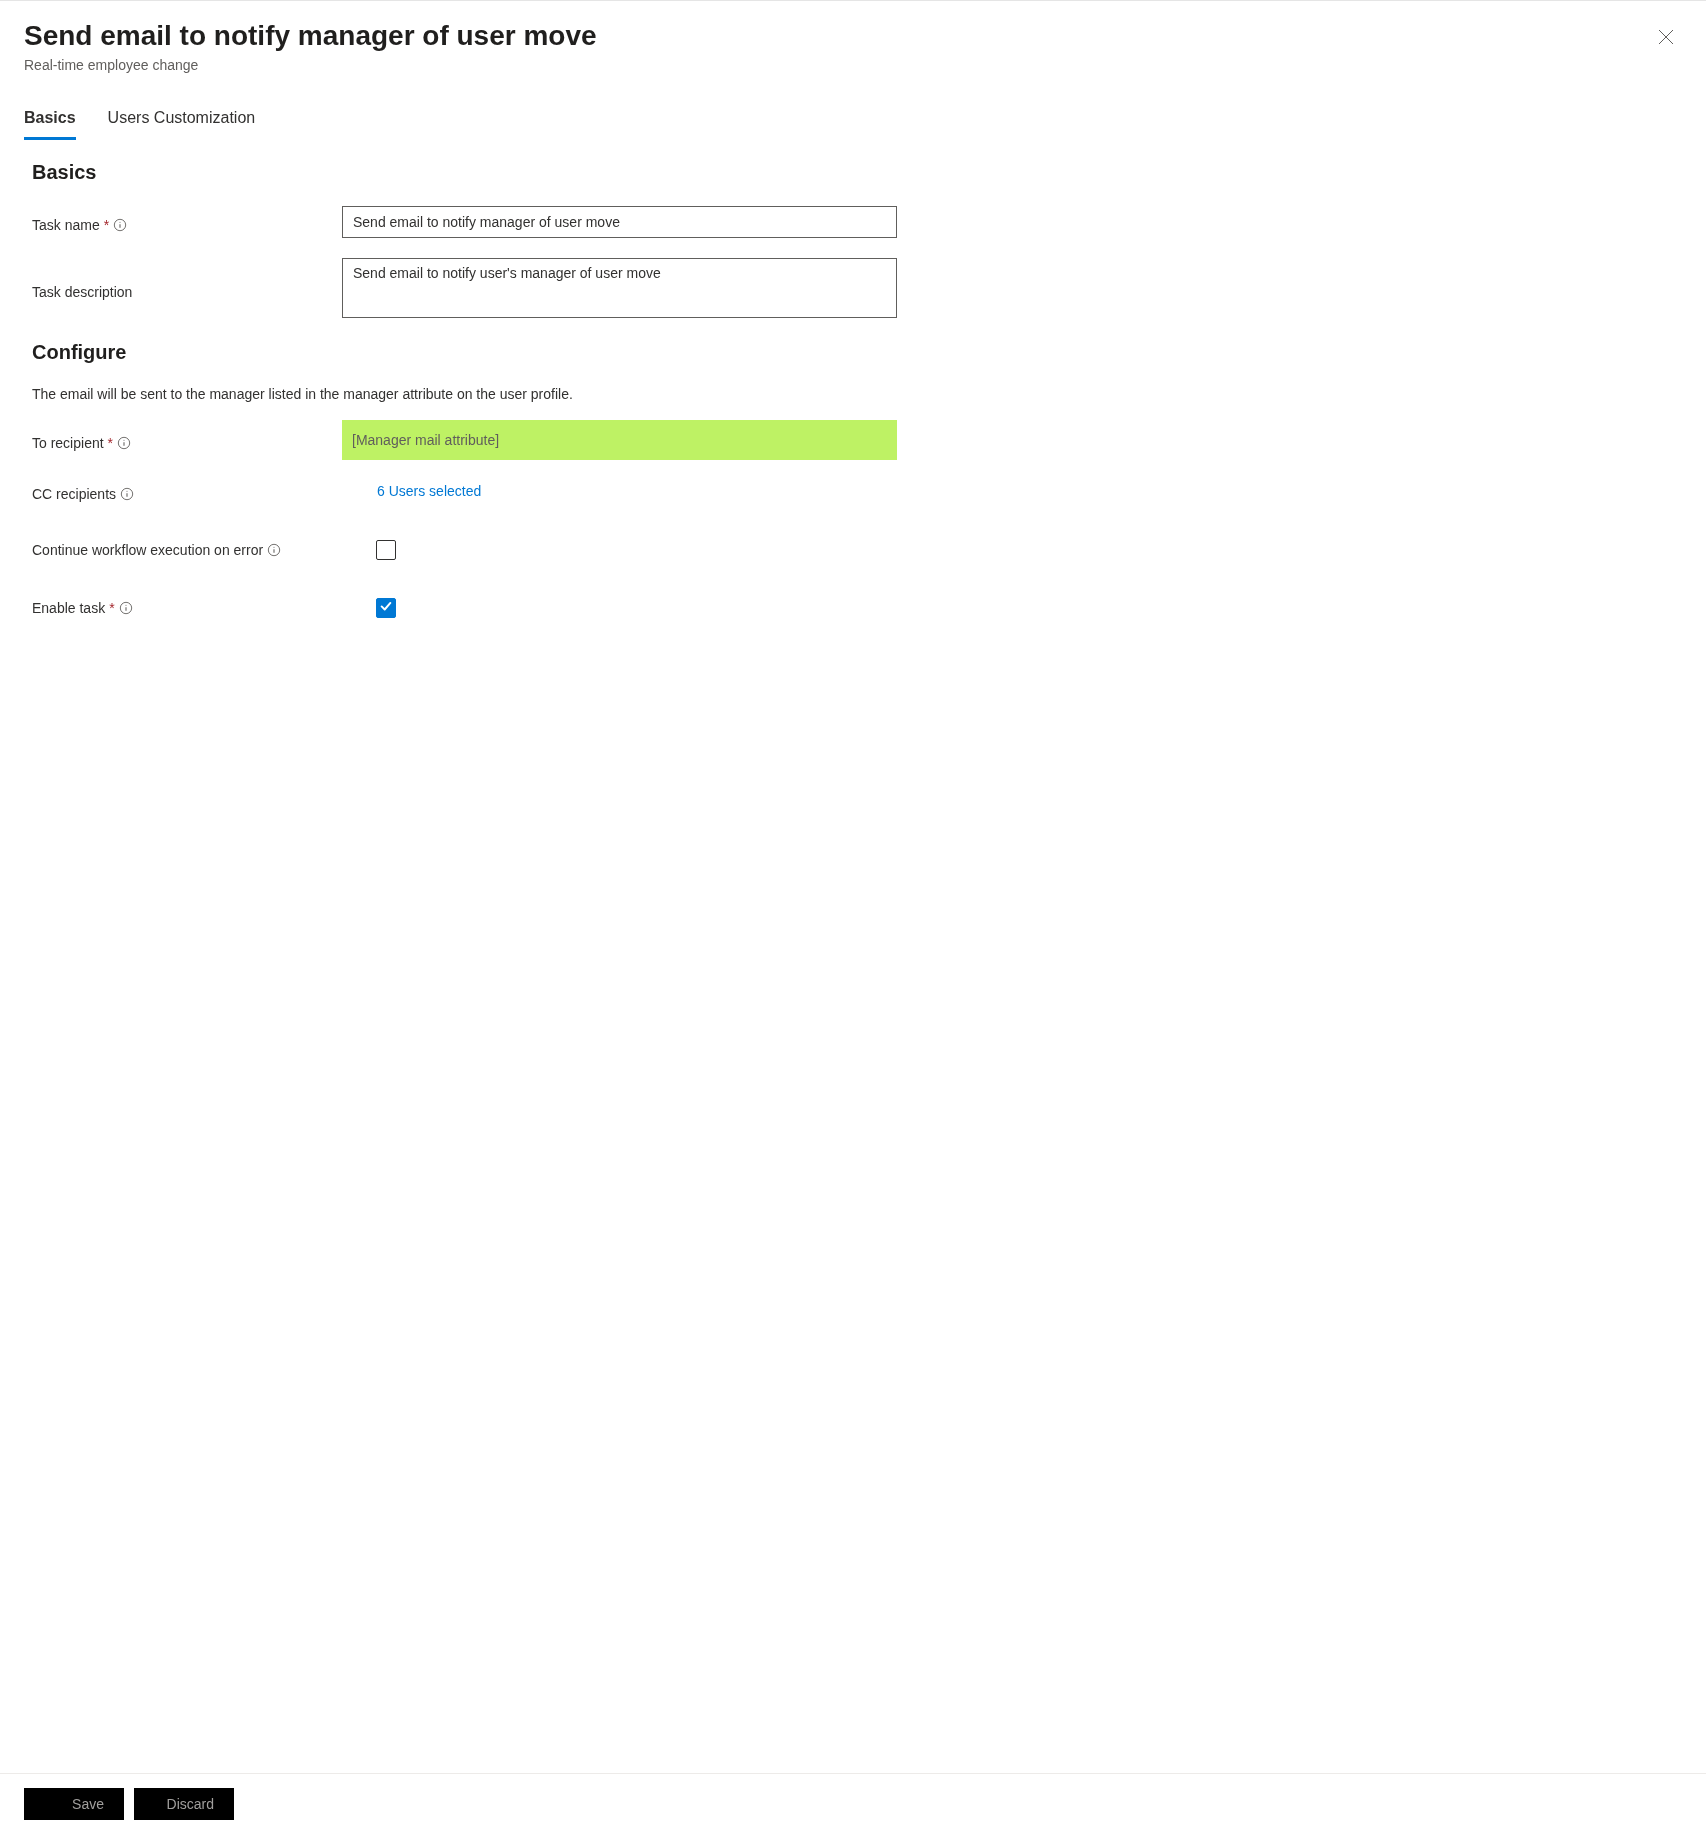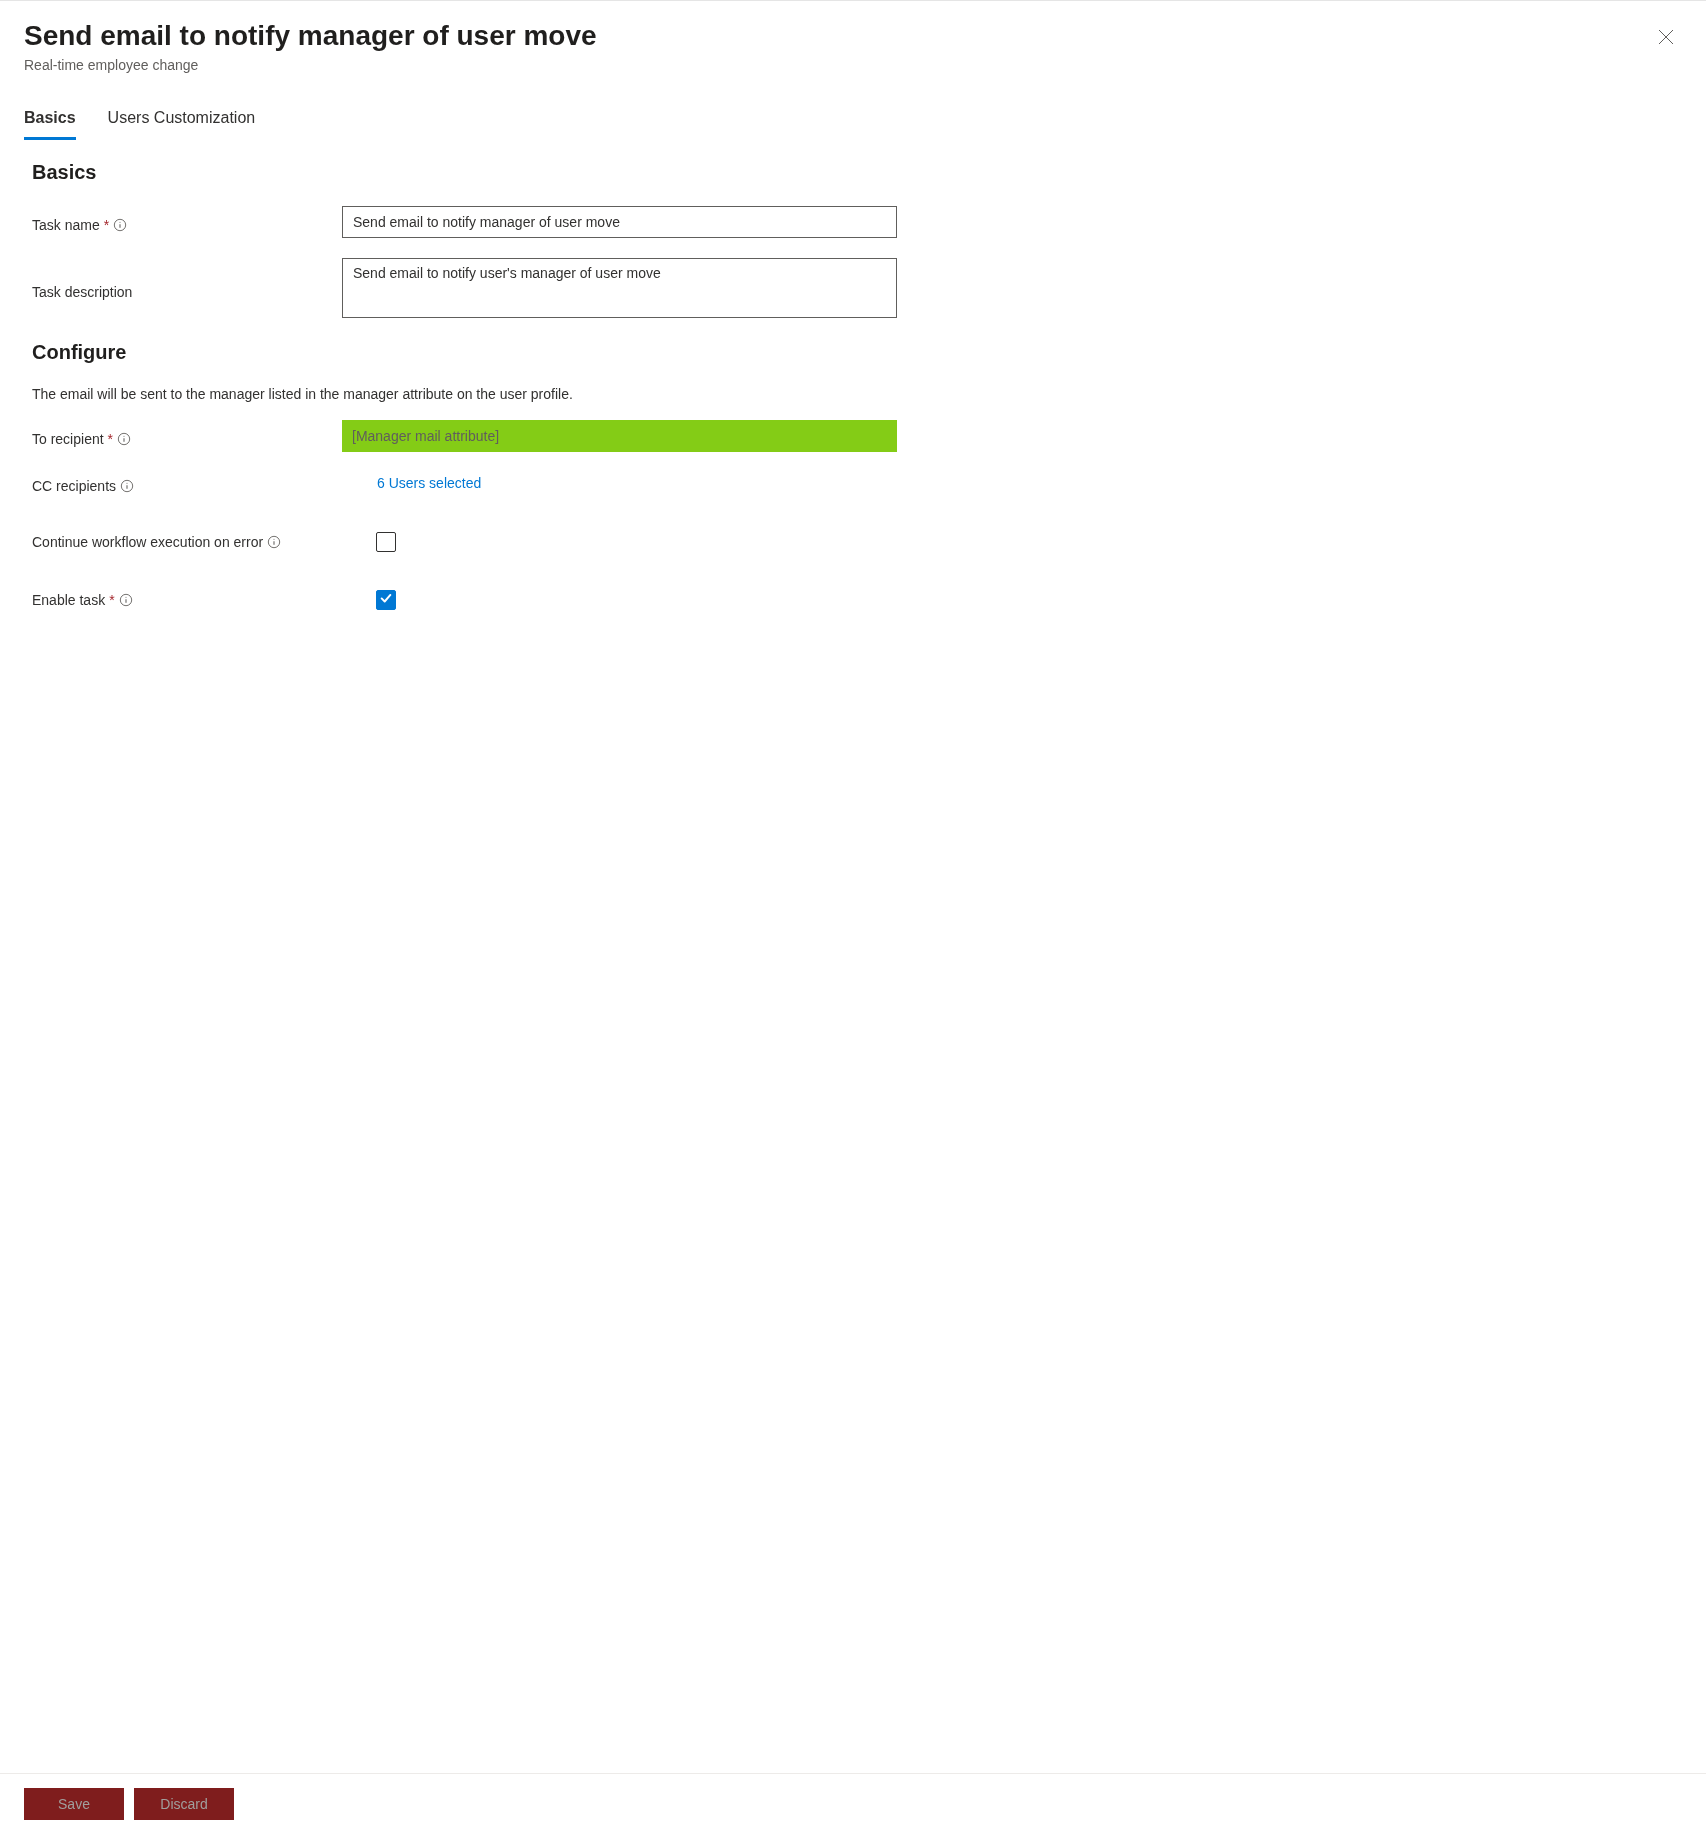--- a/index.html
+++ b/index.html
@@ -140,22 +140,22 @@
       height: 60px;
       background: #ffffff;
       color: #323130;
     }
     .readonly-input {
       width: 100%;
       padding: 6px 10px;
       border: none;
       font-size: 14px;
       font-family: inherit;
-      height: 32px;
-      background: #84cc16;
+      height: 40px;
+      background: #bef264;
       color: #605e5c;
     }
     .section-spacer {
       margin-top: 20px;
     }
     .helper-text {
       font-size: 14px;
       color: #323130;
       margin-bottom: 18px;
     }
@@ -203,22 +203,23 @@
       display: flex;
       gap: 10px;
     }
     .btn {
       padding: 8px 20px;
       border: none;
       font-size: 14px;
       font-family: inherit;
       cursor: pointer;
       min-width: 100px;
-      background: #7f1d1d;
+      background: #000000;
       color: #a19f9d;
+      text-align: right;
     }
   </style>
 </head>
 <body>
 
 <div class="panel">
   <div class="header">
     <div class="header-text">
       <h1 class="title">Send email to notify manager of user move</h1>
       <div class="subtitle">Real-time employee change</div>

